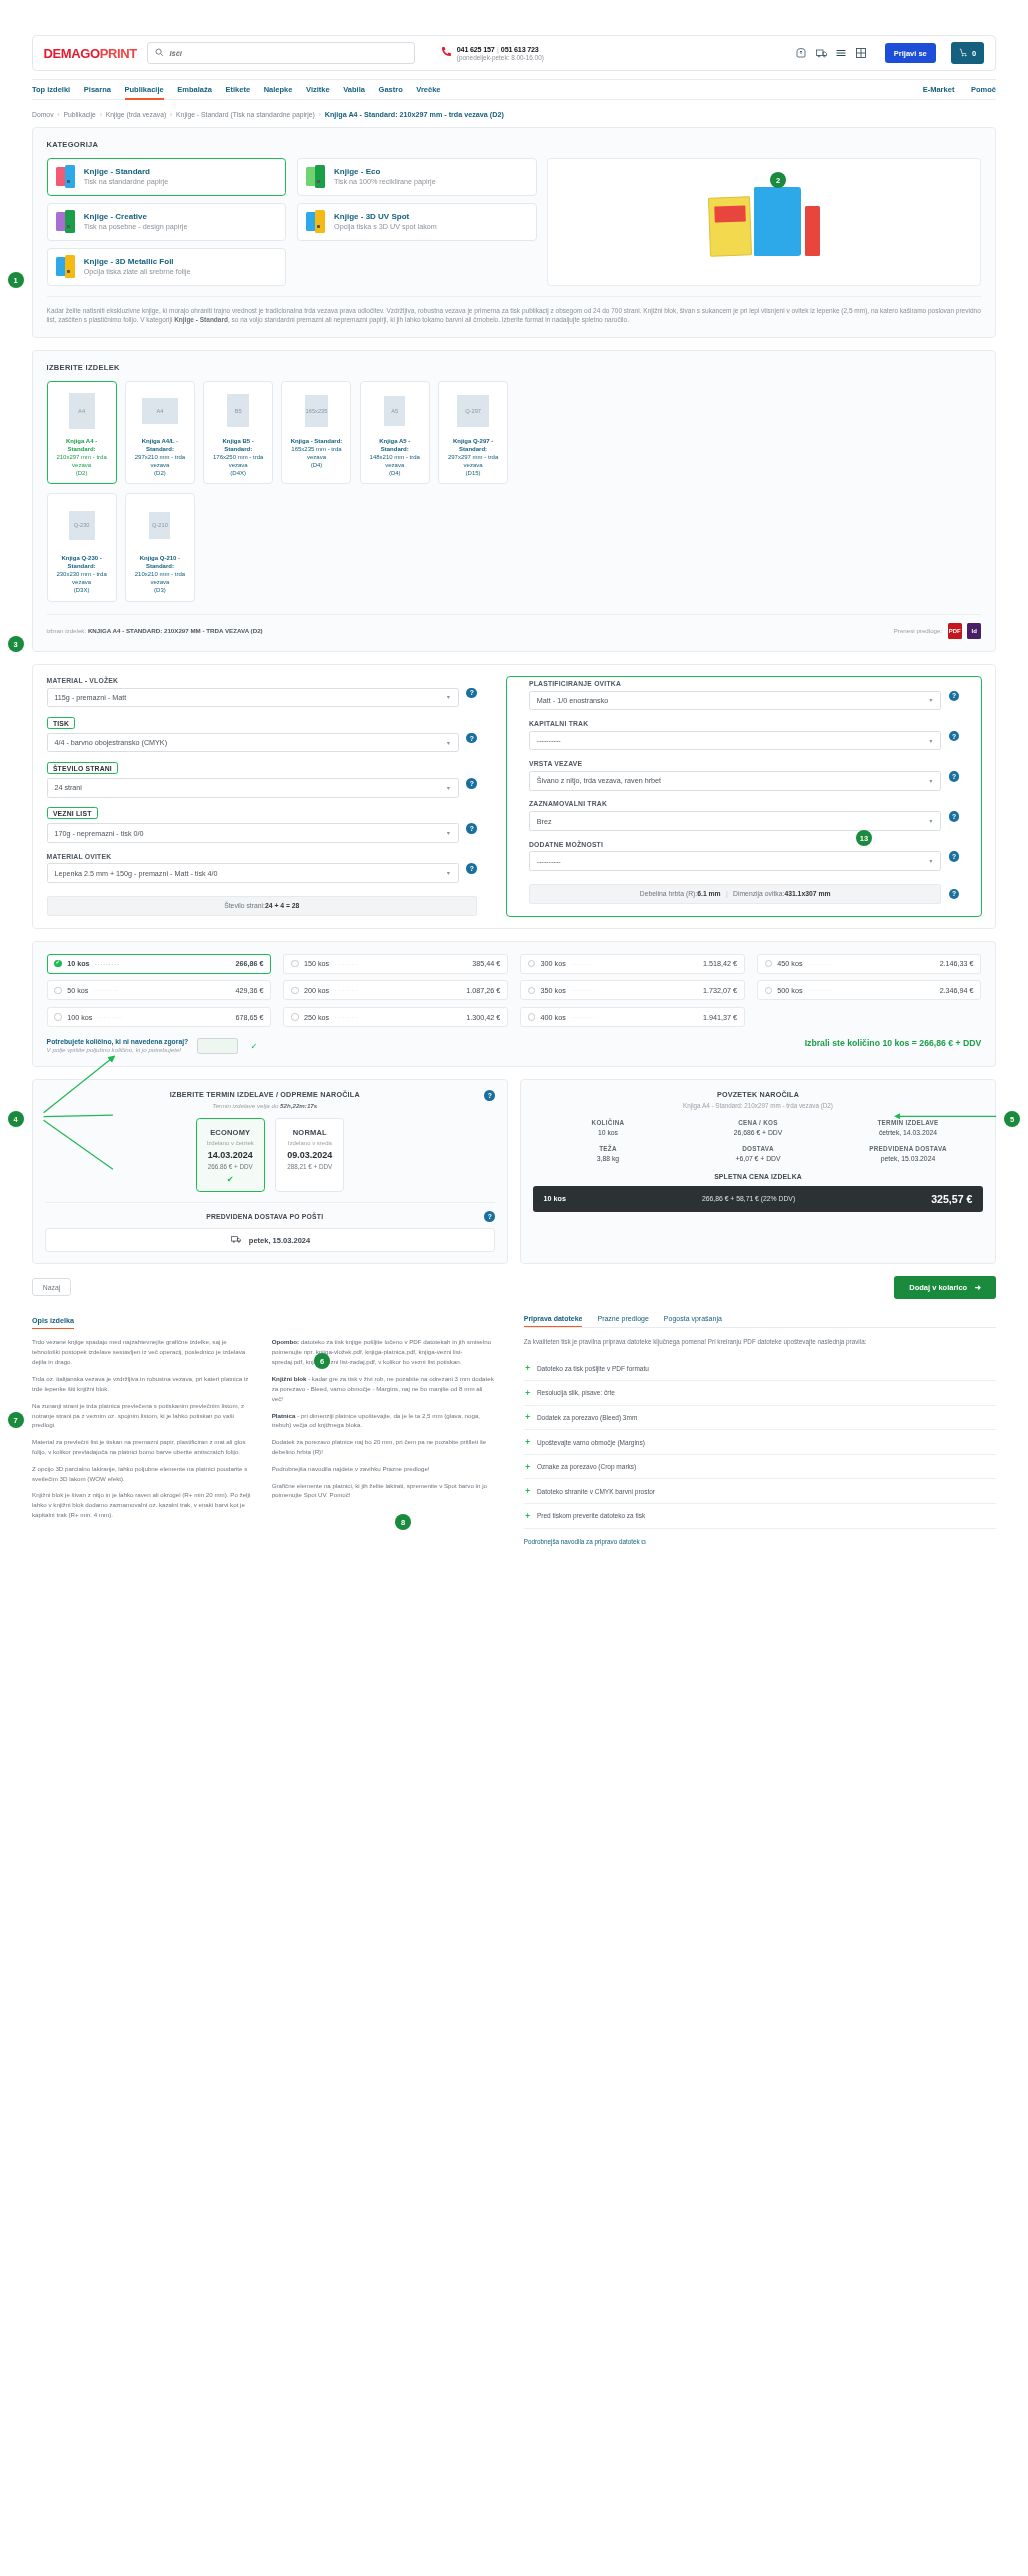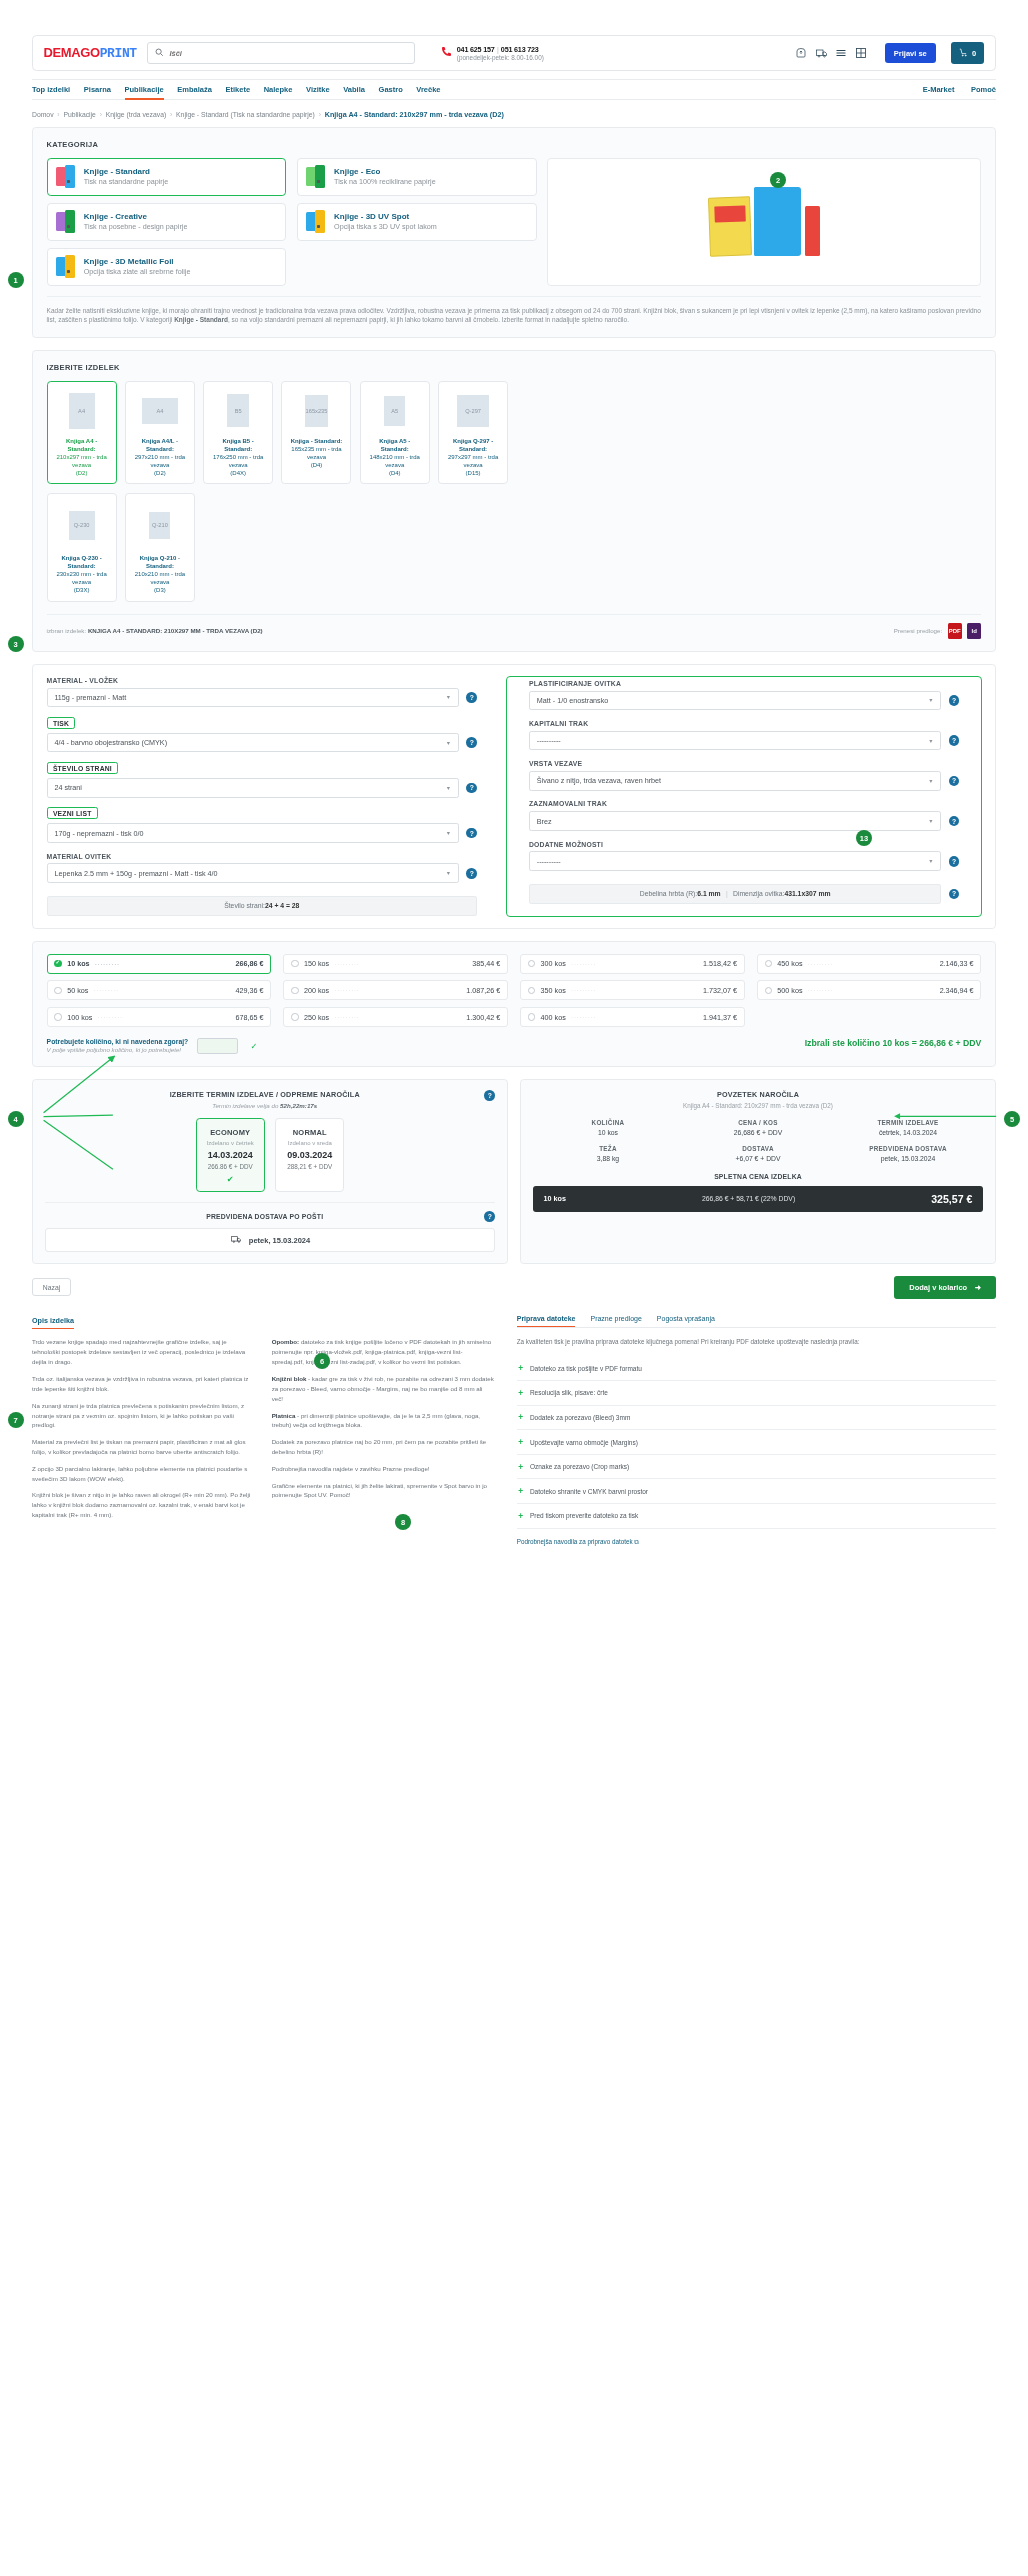--- a/index.html
+++ b/index.html
@@ -11,21 +11,21 @@
   .page { width:1028px; position:relative; padding-bottom:22.6px; }
 
   
   .header-wrap { padding:35px 32px 0 32px; }
   .header {
     border:0.8px solid #e3e6ea; border-radius:4.5px;
     height:36px; display:flex; align-items:center; padding:0 10.6px; gap:10.6px;
     background:#fff;
   }
   .logo { font-size:13px; font-weight:bold; letter-spacing:-0.4px; white-space:nowrap;}
-  .logo .a { color:#e8192c; } .logo .b { color:#3b82f6;font-family:Liberation Mono, monospace; }
+  .logo .a { color:#e8192c; } .logo .b { color:#ef4444; }
   .search-box {
     flex:0 0 268px; height:22.6px; border:0.8px solid #d8dde2; border-radius:3px;
     display:flex; align-items:center; padding:0 6.8px; gap:6px;
   }
   .search-box input {
     border:0; outline:0; font-size:7.5px; font-family:inherit;
     font-style:italic; color:#9aa0a6; width:100%; background:transparent;font-weight:bold;
   }
   .phone-block { display:flex; align-items:center; gap:5.3px; margin-left:13.6px; }
   .phone-ico { color:#e8192c; font-size:13px; line-height:1; }
@@ -132,21 +132,21 @@
   .dl-badge { width:14.3px; height:16px; border-radius:1.5px; color:#fff; font-size:6px;
               font-weight:bold; display:flex; align-items:center; justify-content:center;}
   .dl-pdf { background:#c4161c; } .dl-id { background:#4b1f66; }
 
   
   .opt-cols { display:flex; gap:30px; }
   .opt-col { flex:1; }
   .opt-grp { margin-bottom:9.8px; }
   .opt-lbl { font-size:6.8px; font-weight:bold; color:#4d565e; letter-spacing:0.2px; margin-bottom:3.8px; }
   .opt-lbl.hl { display:inline-block; border:1.1px solid #1db954; border-radius:2.3px; padding:1.5px 5.3px; color:#2b3035;}
-  .opt-line { display:flex; align-items:center; gap:7.5px; }
+  .opt-line { display:flex; gap:7.5px; }
   .select {
     flex:1; height:19.6px; border:0.8px solid #d9dee3; border-radius:2.3px; background:#fff;
     display:flex; align-items:center; padding:0 6.8px; font-size:7.2px; color:#4a5259;
   }
   .select .caret { margin-left:auto; color:#8e969d; font-size:5.3px; }
   .qmark {
     width:10.6px; height:10.6px; border-radius:50%; background:#1a6f9e; color:#fff;
     font-size:6.8px; font-weight:bold; display:flex; align-items:center; justify-content:center;
     flex:0 0 10.6px;
   }
@@ -243,21 +243,21 @@
   .btn-back {
     border:0.8px solid #d9dee3; background:#fff; border-radius:3px;
     font-size:6.8px; color:#6d757c; padding:4.5px 9.8px;
   }
   .btn-cta {
     margin-left:auto; background:#1a8a3c; color:#fff; border-radius:3px;
     font-size:7.5px; font-weight:bold; padding:6.8px 15px; display:flex; align-items:center; gap:7.5px;
   }
 
   
-  .bottom { display:flex; gap:22px; margin:4.5px 32px 0 32px; }
+  .bottom { display:flex; gap:29px; margin:4.5px 32px 0 32px; }
   .col-left { flex:0 0 48%; }
   .col-right { flex:1; }
   .ul-head {
     font-size:7.2px; font-weight:bold; color:#15607f; border-bottom:1.5px solid #f05a28;
     display:inline-block; padding-bottom:3px; margin-bottom:8.3px;
   }
   .desc-cols { display:flex; gap:16.6px; font-size:6.2px; color:#6d757c; line-height:1.6; }
   .desc-cols p { margin-bottom:6.8px; }
   .desc-cols b { color:#3e474f; }
   .tabs { display:flex; gap:15px; border-bottom:0.8px solid #e8ebee; margin-bottom:9.8px;}

